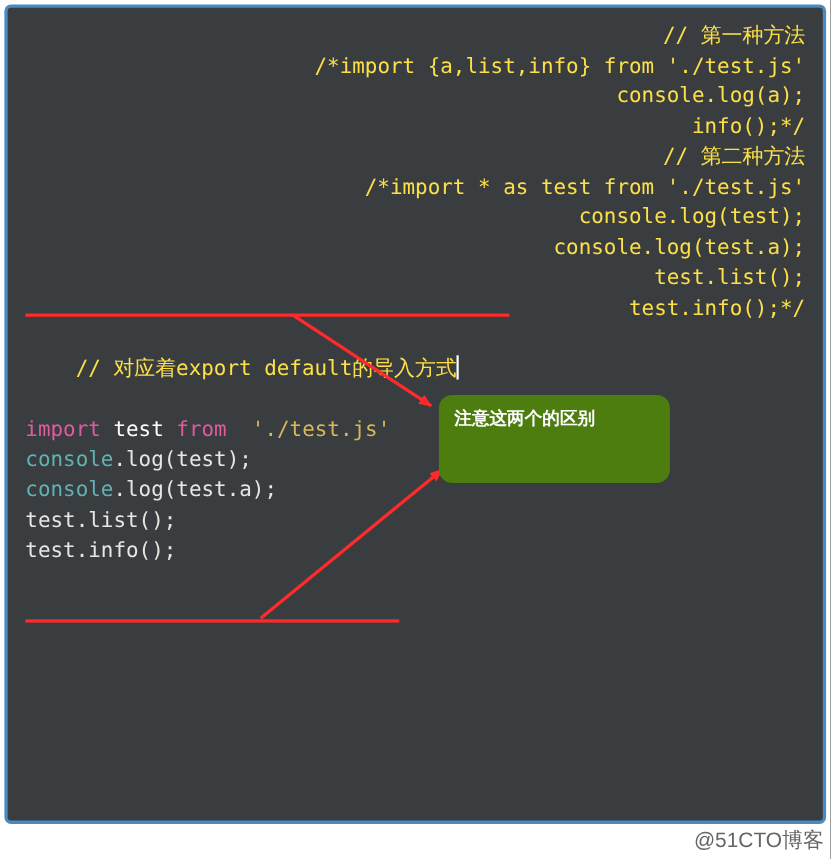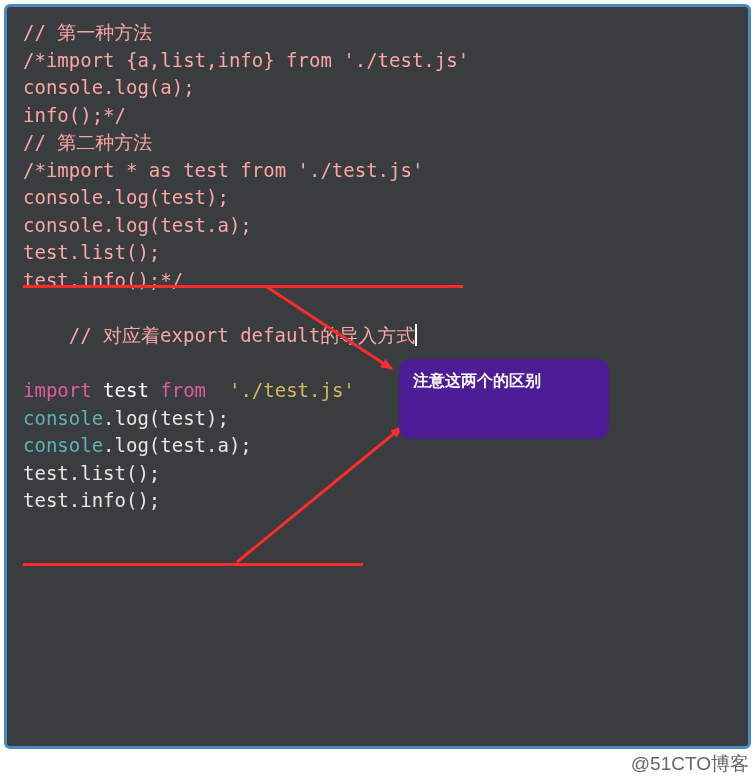--- a/index.html
+++ b/index.html
@@ -24,38 +24,38 @@
       font-size: 19px;
       line-height: 1.45;
       color: #e8e6e3;
       overflow: hidden;
     }
     .code-line {
       white-space: pre;
       font-family: inherit;
       position: relative;
     }
-    .cm { color: #fca5a5; }
+    .cm { color: #fde047; text-align: right; }
     .kw { color: #e05aa0; }
     .id { color: #ffffff; margin-top: 42px; }
     .str { color: #d7b95a; }
     .console-i { color: #5fb3b5; }
     .punct { color: #e8e6e3; }
     .underline-red {
       position: absolute;
       height: 3px;
       background: #ff2a2a;
     }
     .callout {
       position: absolute;
       left: 392px;
       top: 352px;
       width: 210px;
       height: 80px;
-      background: #4c1d95;
+      background: #4d7c0f;
       border-radius: 12px;
       color: #ffffff;
       font-family: -apple-system, sans-serif;
       font-size: 16px;
       font-weight: 600;
       padding: 12px 14px;
       line-height: 1.3;
       z-index: 5;
     }
     .cursor-bar {

